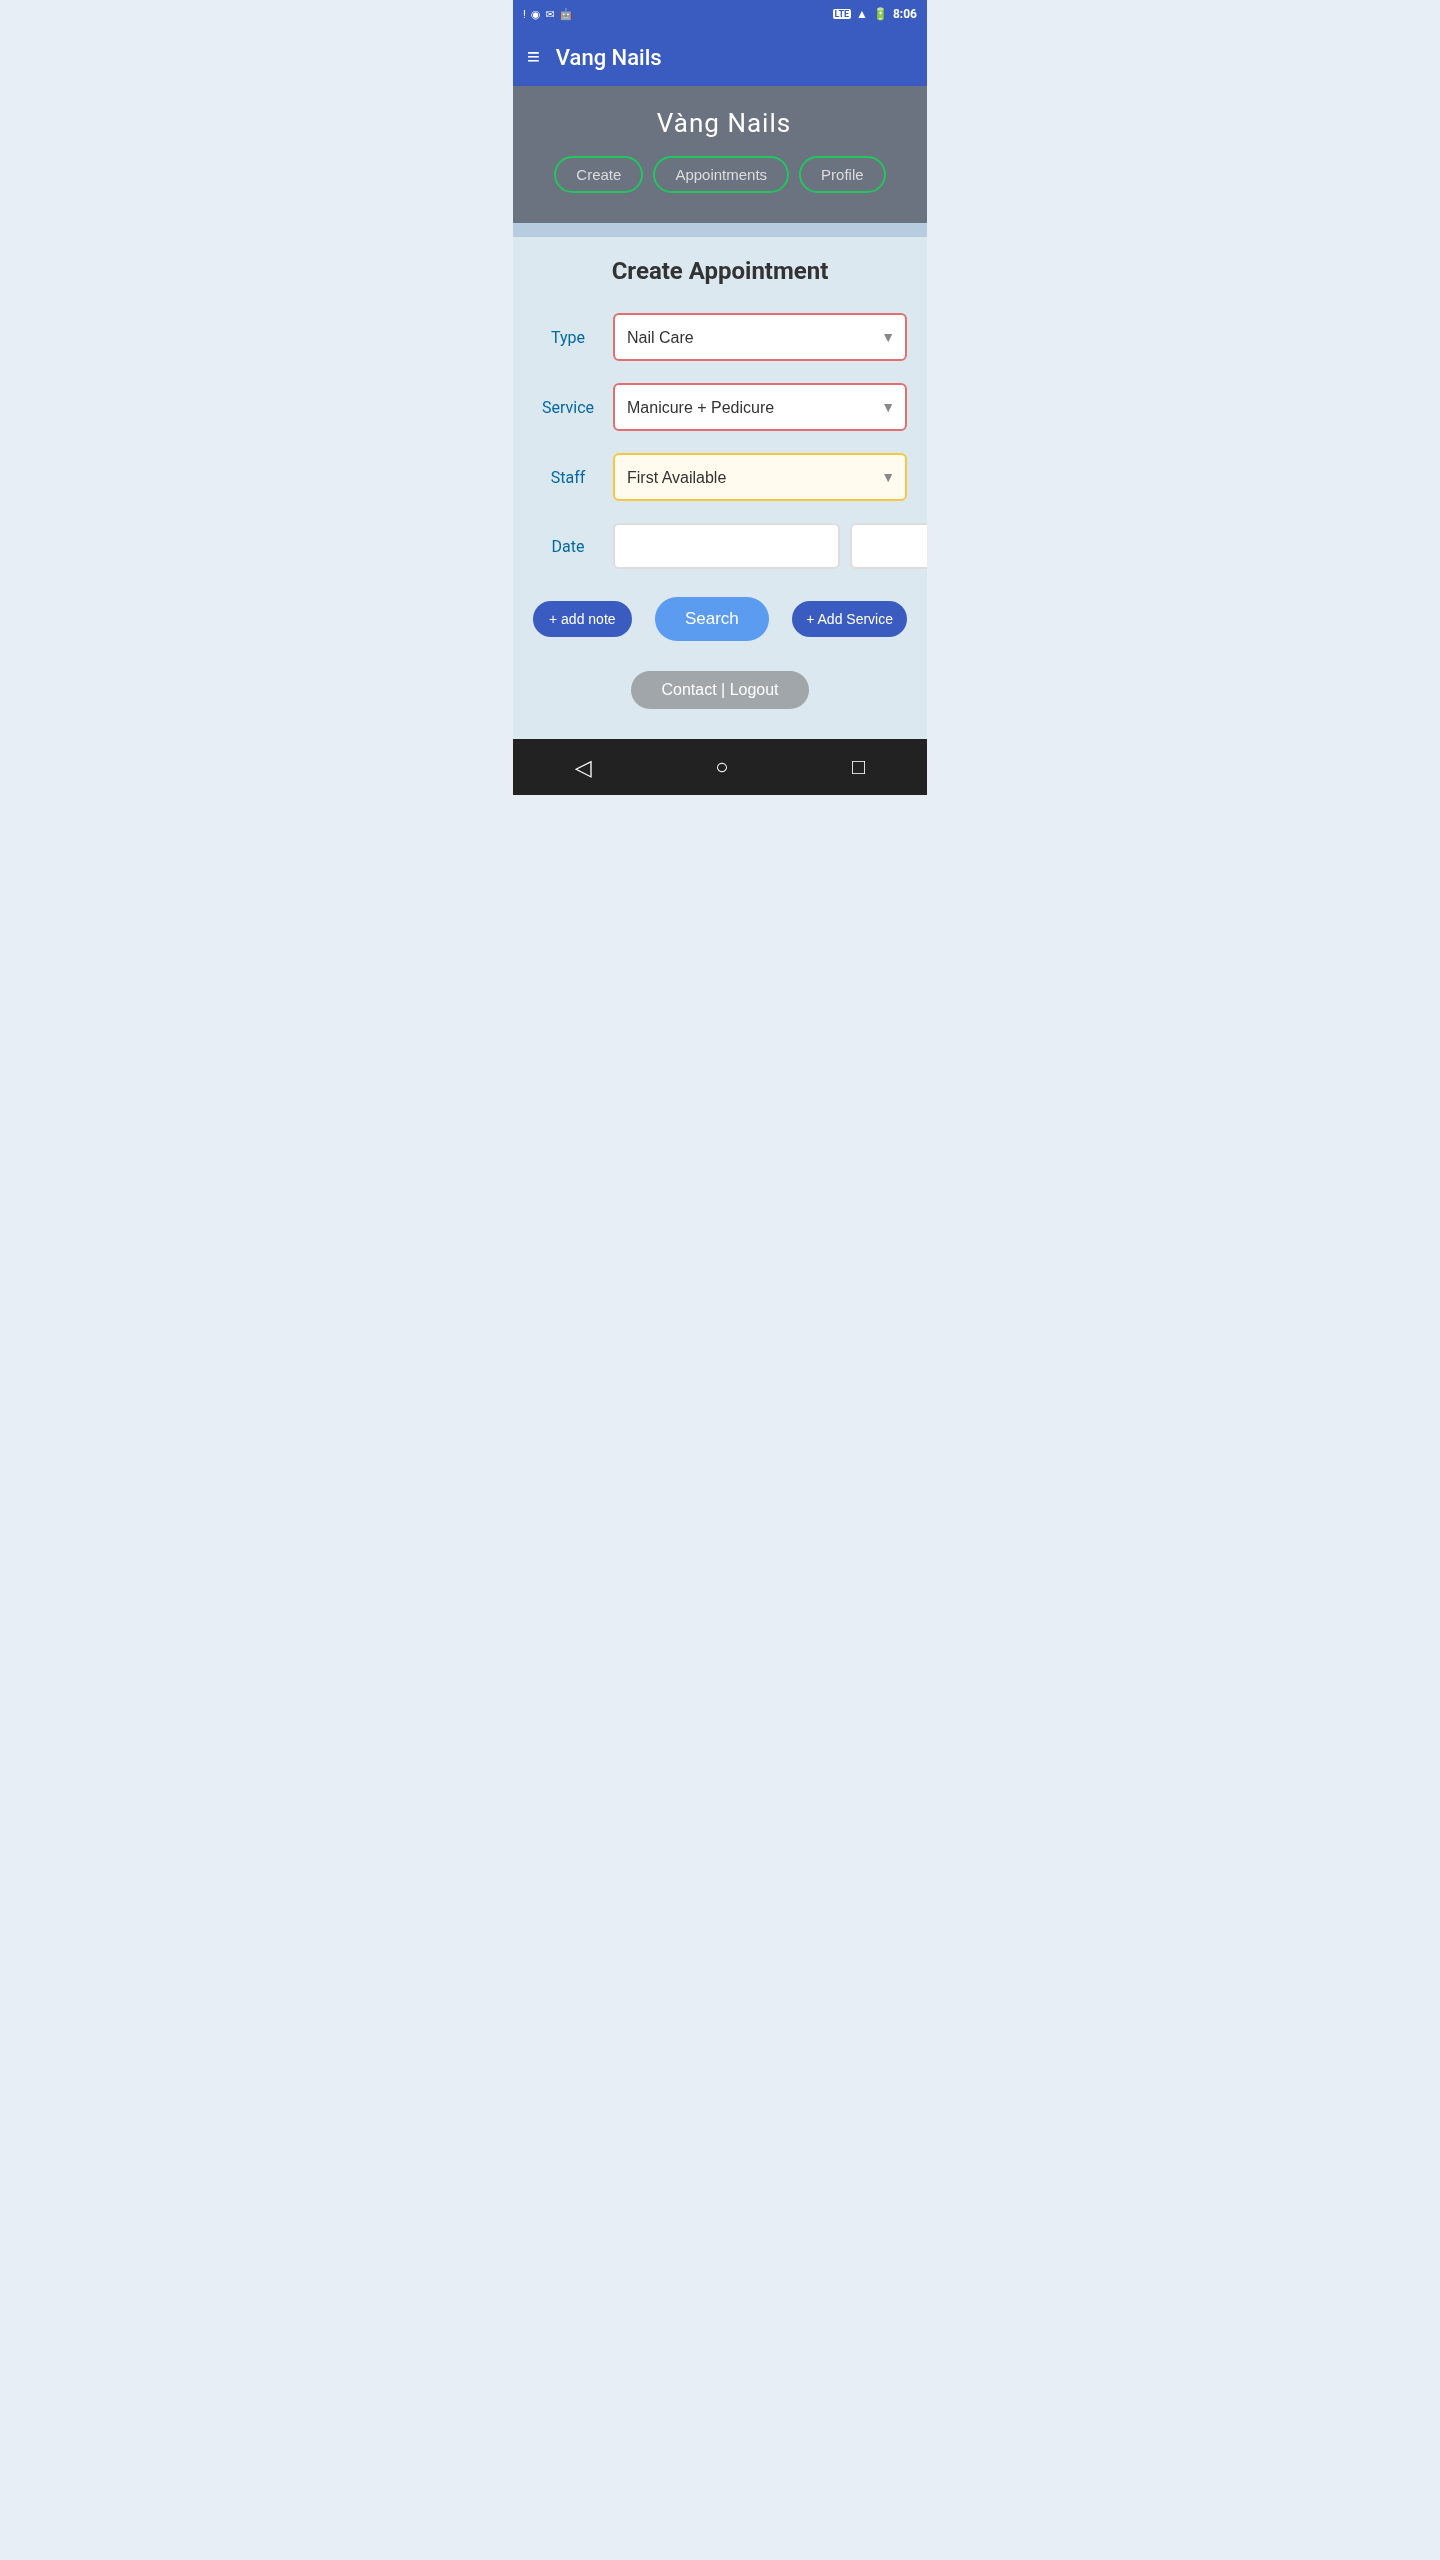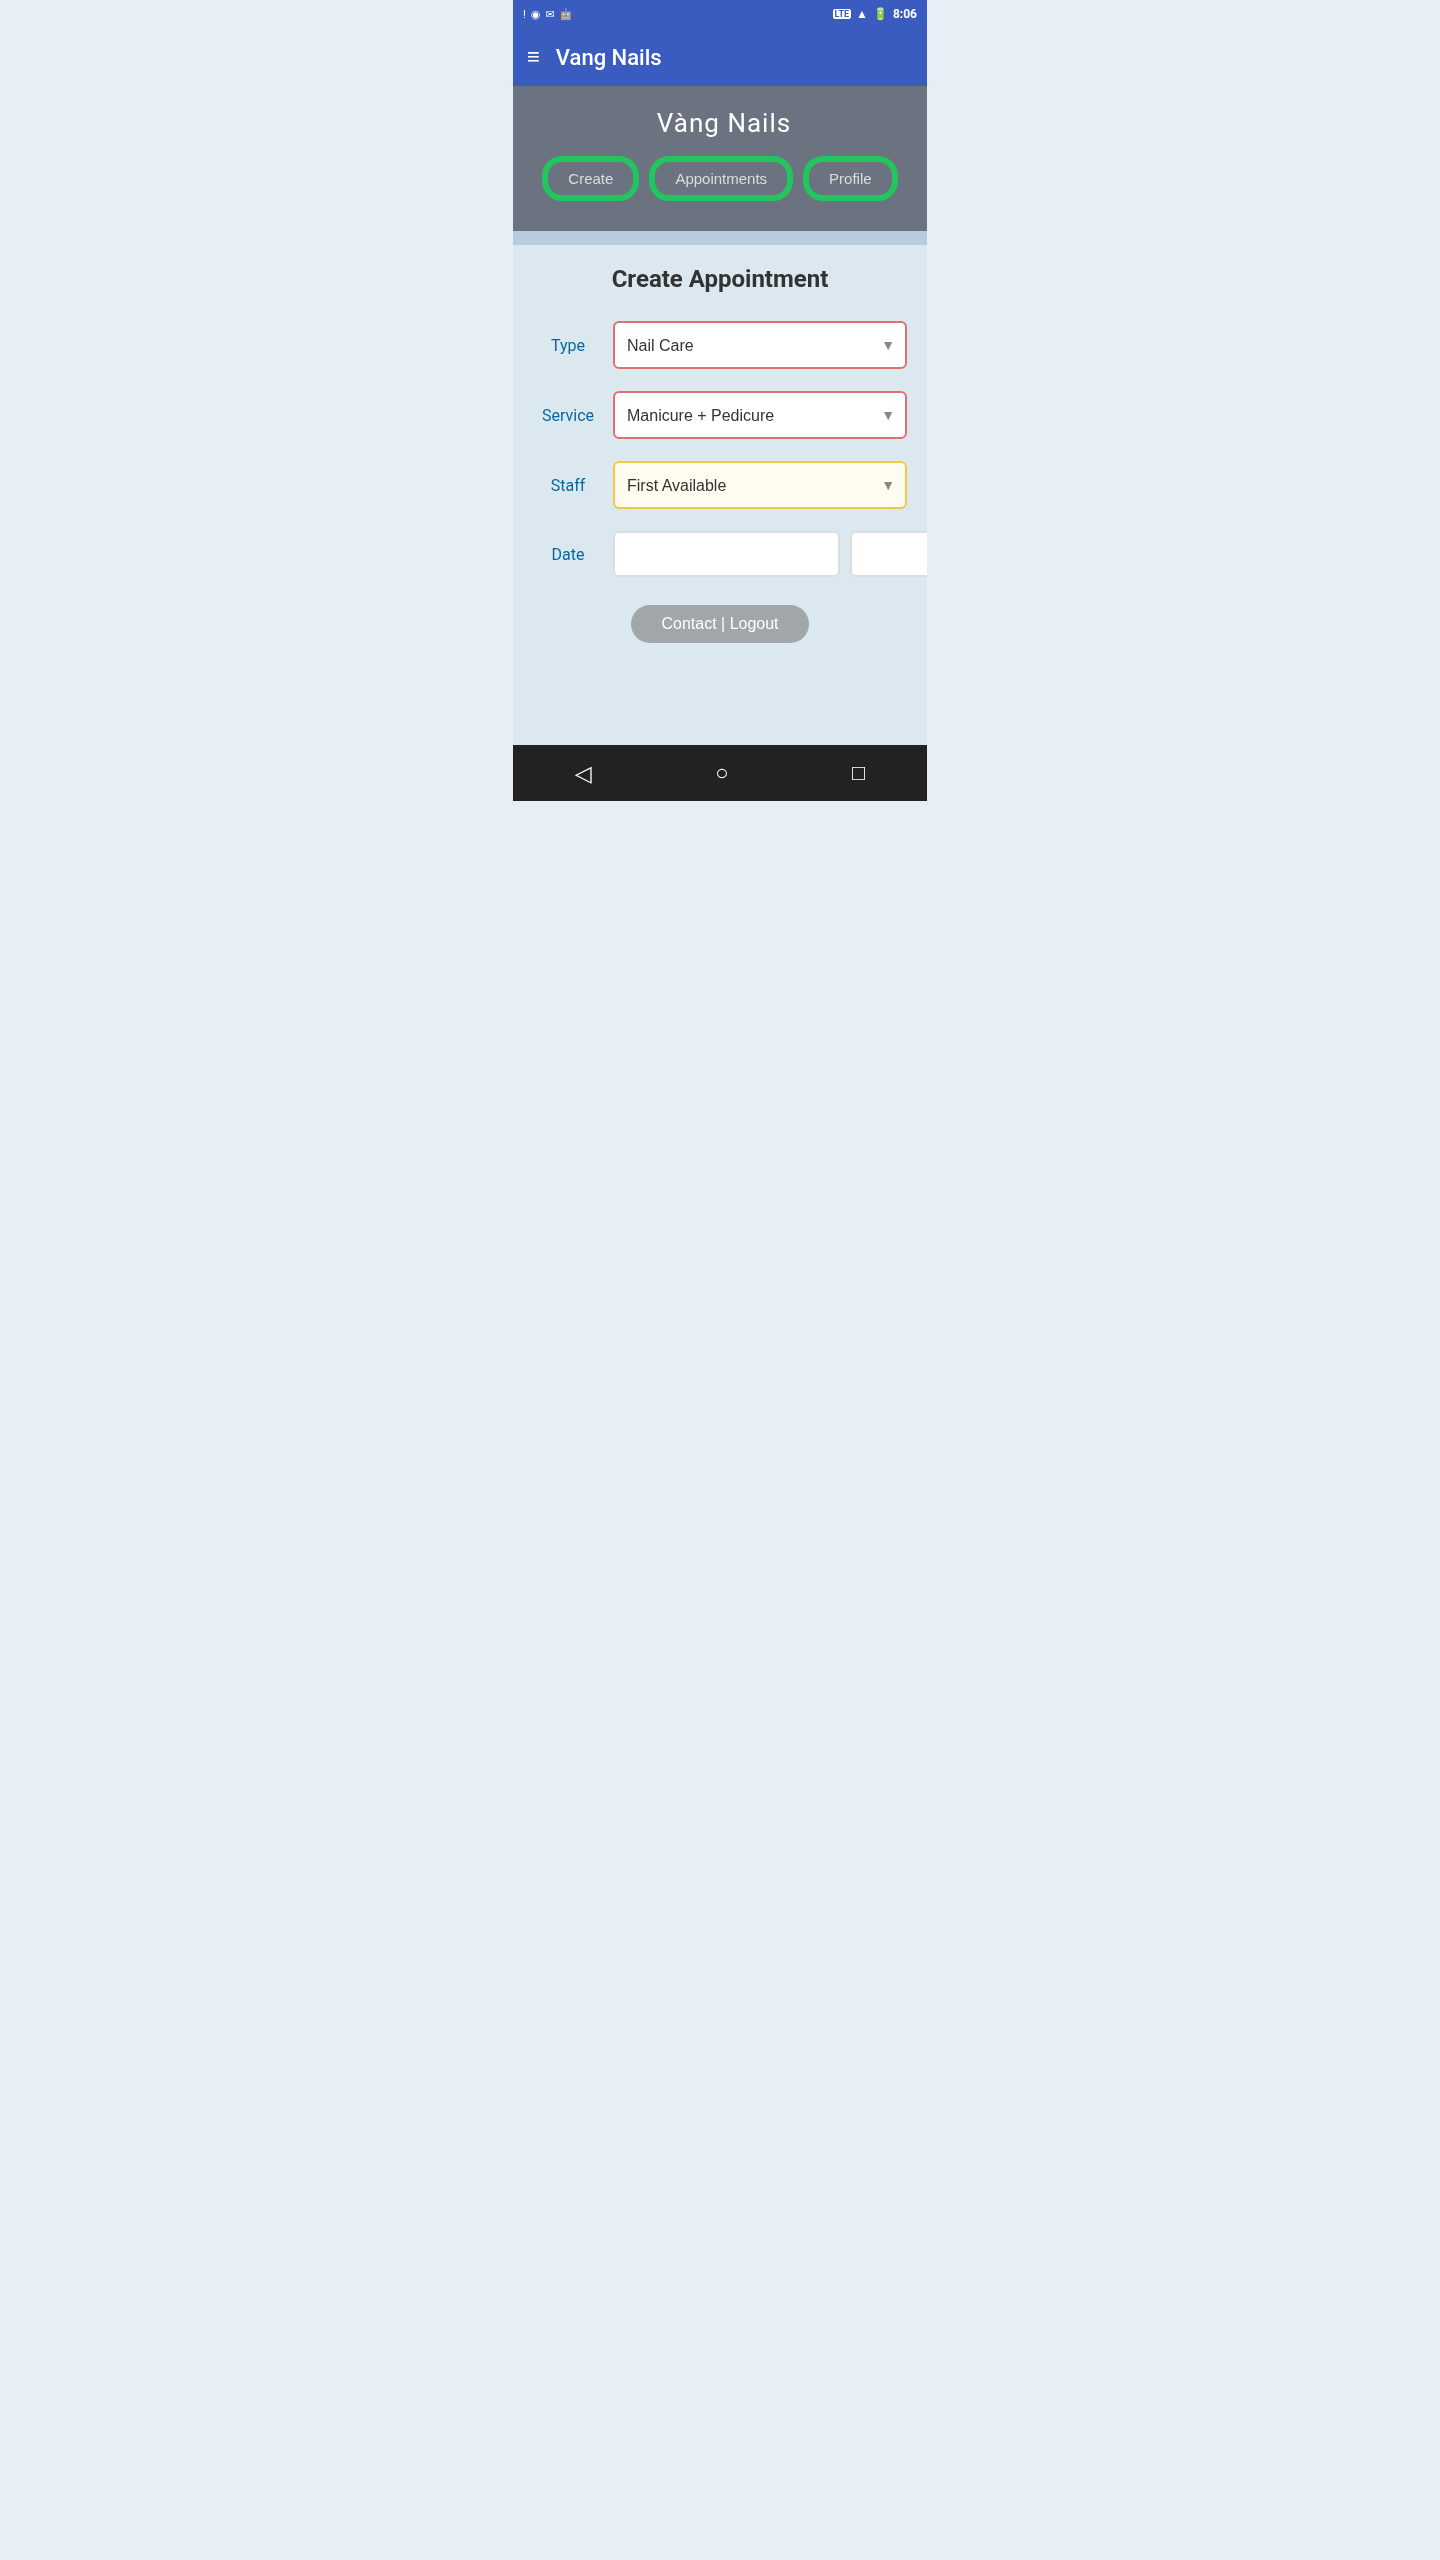--- a/index.html
+++ b/index.html
@@ -92,21 +92,21 @@
       margin-left: 8px;
     }
 
     .nav-buttons {
       display: flex;
       gap: 10px;
       align-items: center;
     }
 
     .nav-btn {
-      border: 6px solid #22c55e;
+      border: 2px solid #22c55e;
       background: transparent;
       color: #ddd;
       border-radius: 20px;
       padding: 8px 20px;
       font-size: 15px;
       cursor: pointer;
     }
 
     
     .section-divider {
@@ -367,20 +367,25 @@
       <span class="select-arrow">▼</span>
     </div>
   </div>
 
   <div class="date-row">
     <span class="form-label">Date</span>
     <input type="text" class="date-input" placeholder="" style="">
     <input type="text" class="time-input" placeholder="Time" style="">
   </div>
 
+  <div class="action-row">
+    <button class="add-note-btn">+ add note</button>
+    <button class="search-btn">Search</button>
+    <button class="add-service-btn">+ Add Service</button>
+  </div>
 
   <div class="footer-links">
     <button class="footer-btn">Contact  |  Logout</button>
   </div>
 </div>
 
 <div class="bottom-nav">
   <span class="bottom-nav-icon">◁</span>
   <span class="bottom-nav-icon">○</span>
   <span class="bottom-nav-icon">□</span>

